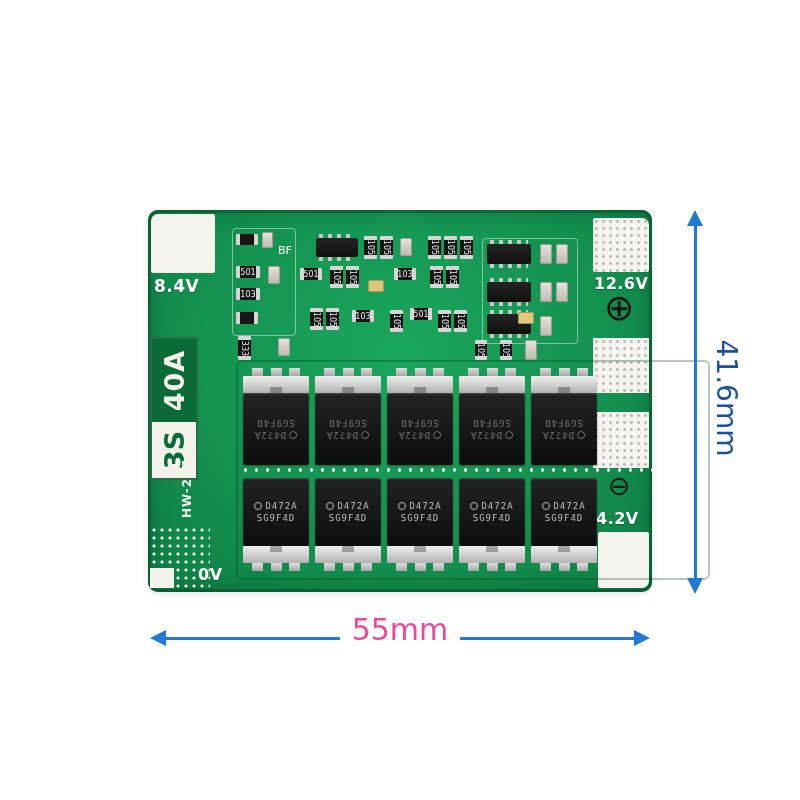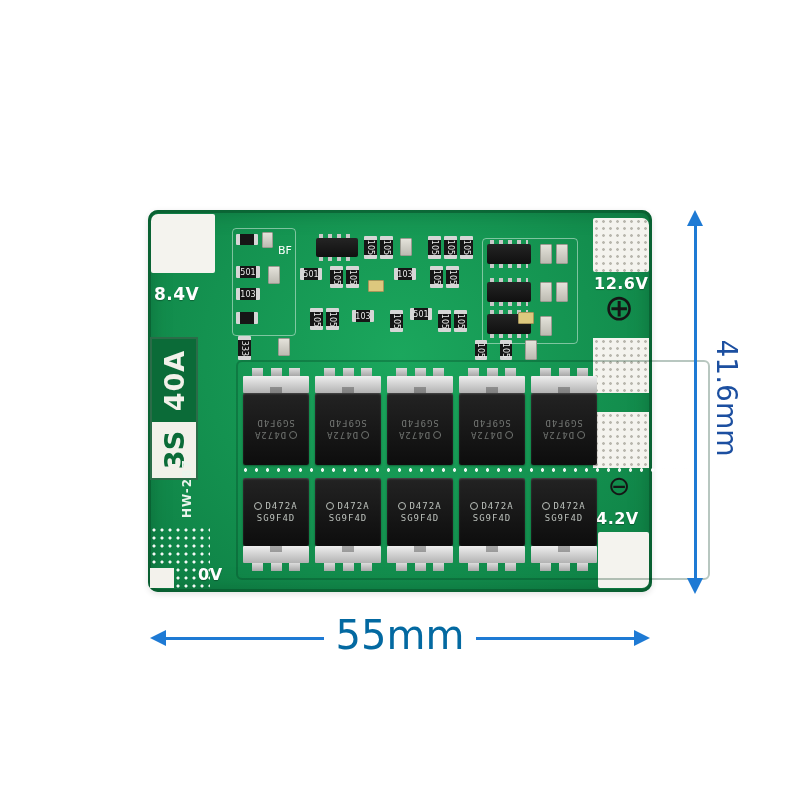--- a/index.html
+++ b/index.html
@@ -21,21 +21,21 @@
   .pad-r1{left:445px;top:128px;width:56px;height:55px;}
   .pad-r2{left:445px;top:202px;width:56px;height:56px;}
   .pad-br{left:450px;top:322px;width:51px;height:56px;border-radius:2px 2px 7px 2px;}
   .pad-bl{position:absolute;left:2px;top:316px;width:60px;height:62px;
           background-image:radial-gradient(circle,rgba(255,255,255,.95) 1.3px,transparent 1.8px);
           background-size:8px 8px;border-radius:2px 2px 2px 7px;}
   .pad-bl-corner{position:absolute;left:0;bottom:0;width:24px;height:20px;background:#f3f2ec;}
 
   .vl{position:absolute;color:#ffffff;font-weight:bold;letter-spacing:.5px;
       text-shadow:0 1px 1px rgba(0,0,0,.3);}
-  .vl-84{left:6px;top:74px;font-size:17px;}
+  .vl-84{left:6px;top:66px;font-size:17px;}
   .vl-126{left:446px;top:64px;font-size:16px;}
   .vl-42{left:448px;top:299px;font-size:16px;}
   .vl-0{left:50px;top:355px;font-size:16px;}
 
   .sl{position:absolute;color:#ffffff;font-weight:normal;}
   .sl-bf{left:130px;top:34px;font-size:11px;}
   .sl-cd{left:424px;top:272px;font-size:12px;}
   .sl-fd{left:424px;top:302px;font-size:12px;}
 
   .term{position:absolute;color:#151515;line-height:1;font-family:"DejaVu Sans",sans-serif;}
@@ -119,21 +119,21 @@
             justify-content:center;font-size:28px;color:#1c4fa0;white-space:nowrap;}
 
   .dh-line{position:absolute;left:164px;top:637px;width:472px;height:3px;background:#1e7ad4;}
   .dh-arrow-left{position:absolute;left:150px;top:630px;width:0;height:0;
                  border-top:8px solid transparent;border-bottom:8px solid transparent;
                  border-right:16px solid #1e7ad4;}
   .dh-arrow-right{position:absolute;left:634px;top:630px;width:0;height:0;
                  border-top:8px solid transparent;border-bottom:8px solid transparent;
                  border-left:16px solid #1e7ad4;}
   .dh-label-wrap{position:absolute;left:150px;top:612px;width:500px;text-align:center;}
-  .dh-label{display:inline-block;background:#ffffff;padding:0 12px;font-size:40px;color:#0369a1;}
+  .dh-label{display:inline-block;background:#ffffff;padding:0 12px;font-size:30px;color:#ec4899;}
 </style>
 </head>
 <body>
 
 <div class="stage">
 
   <div class="pcb">
 
     <div class="pad solid pad-tl"></div>
     <div class="pad dotted pad-tr"></div>

